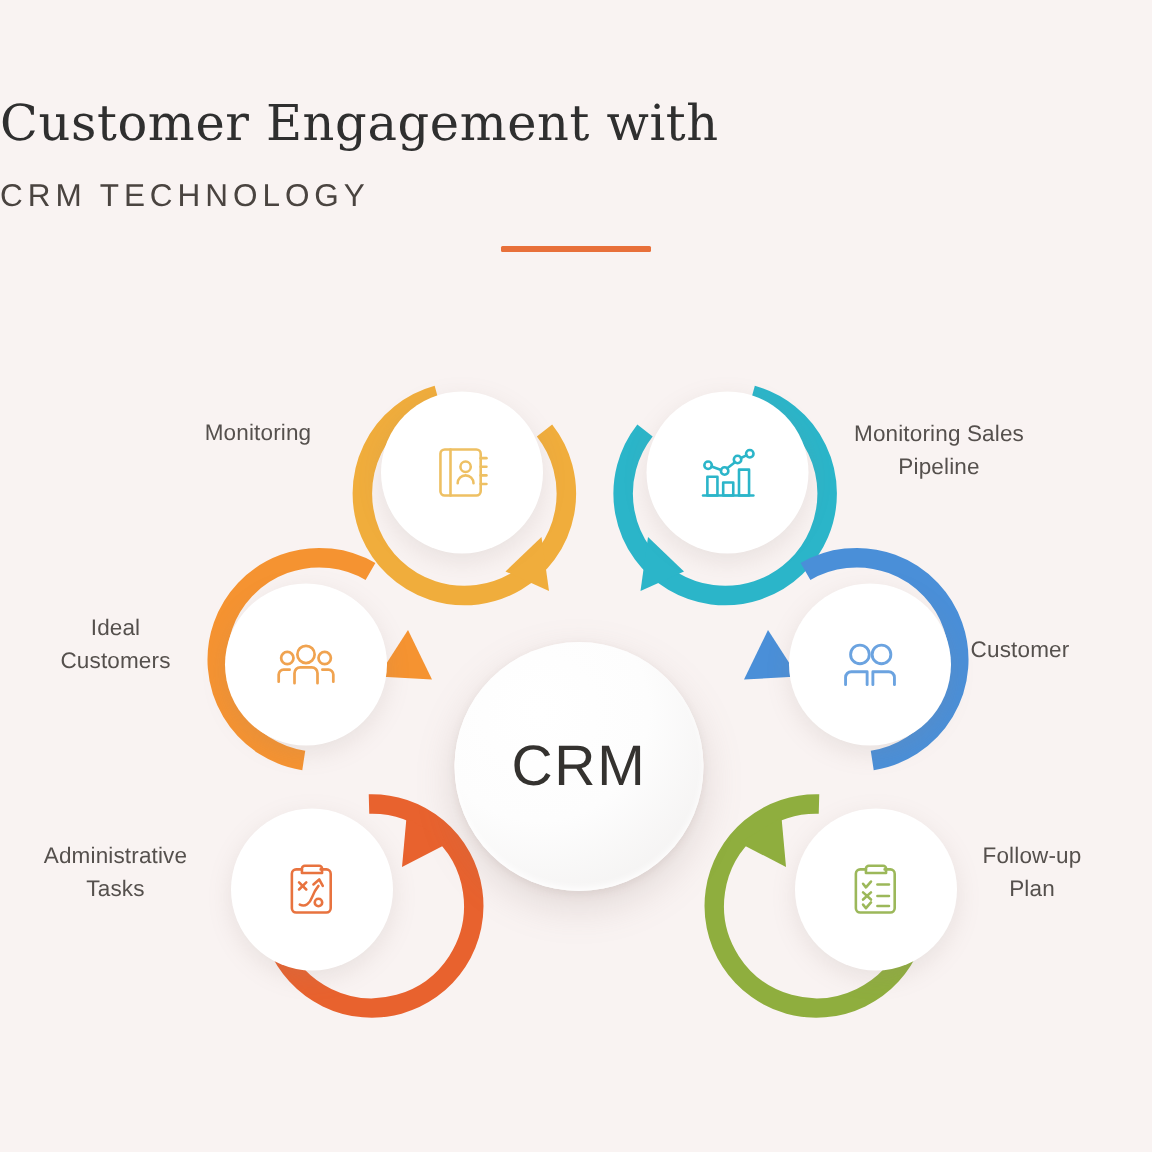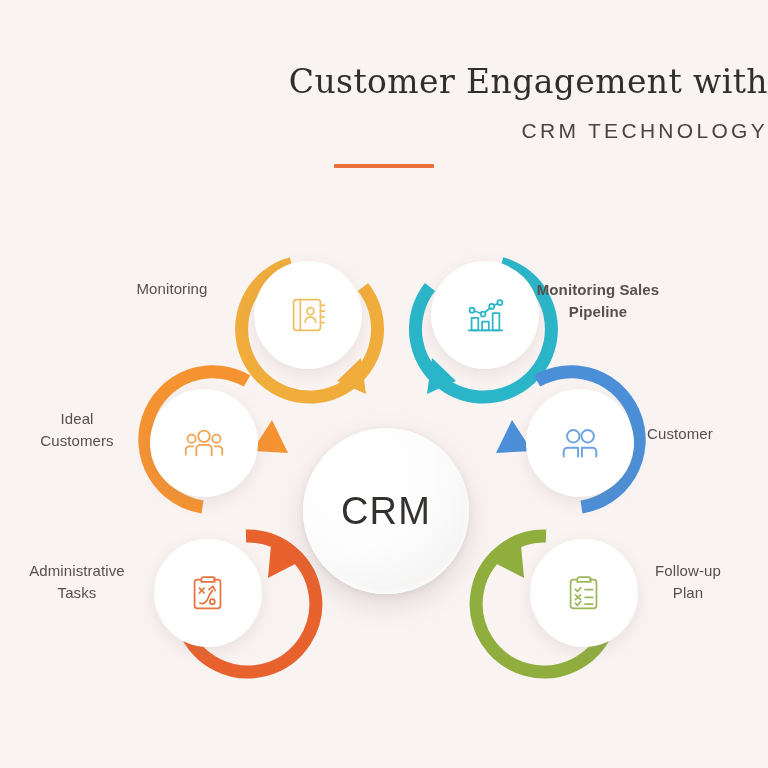--- a/index.html
+++ b/index.html
@@ -15,21 +15,21 @@
     overflow: hidden;
     position: relative;
   }
 
   
   #header {
     position: absolute;
     top: 62px;
     left: 0;
     width: 768px;
-    text-align: right;
+    text-align: left;
   }
   #title {
     font-family: "DejaVu Serif", serif;
     font-size: 33px;
     font-weight: 400;
     color: #2f2f2f;
     letter-spacing: 0.4px;
     line-height: 40px;
     margin: 0;
   }
@@ -177,21 +177,21 @@
         <circle cx="10.5" cy="19" r="2.6"></circle>
         <circle cx="22" cy="23" r="2.6"></circle>
         <circle cx="31" cy="15" r="2.6"></circle>
         <circle cx="39.5" cy="11" r="2.6"></circle>
         <line x1="12.9" y1="19.8" x2="19.6" y2="22.2"></line>
         <line x1="23.8" y1="21.1" x2="29.2" y2="16.9"></line>
         <line x1="33.3" y1="13.9" x2="37.2" y2="12.1"></line>
       </svg>
     </div>
   </div>
-  <div class="label" style="left:518px; top:279px;font-weight:bold;">
+  <div class="label" style="left:546px; top:279px;">
     <div>Monitoring Sales</div>
     <div>Pipeline</div>
   </div>
 
   <div class="node" style="left:493px; top:368px;">
     <svg class="ring-svg" viewBox="0 0 150 150">
       <path d="M 44 13 A 68 68 0 1 1 88.5 139" fill="none" stroke="#4a8fd8" stroke-width="13" stroke-linecap="butt"></path>
       <polygon points="19,52 3,85 39,83" fill="#4a8fd8"></polygon>
     </svg>
     <div class="disc" style="left:33px; top:21px;"></div>

